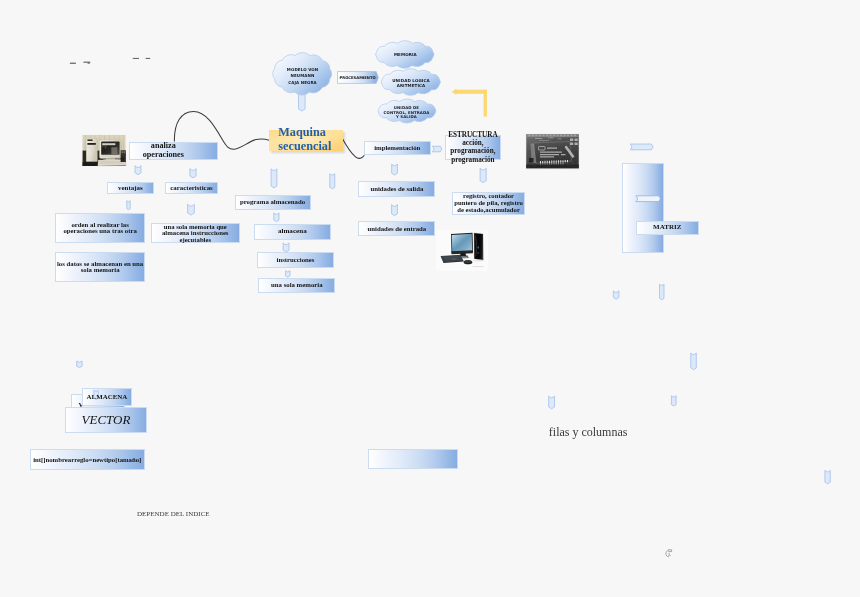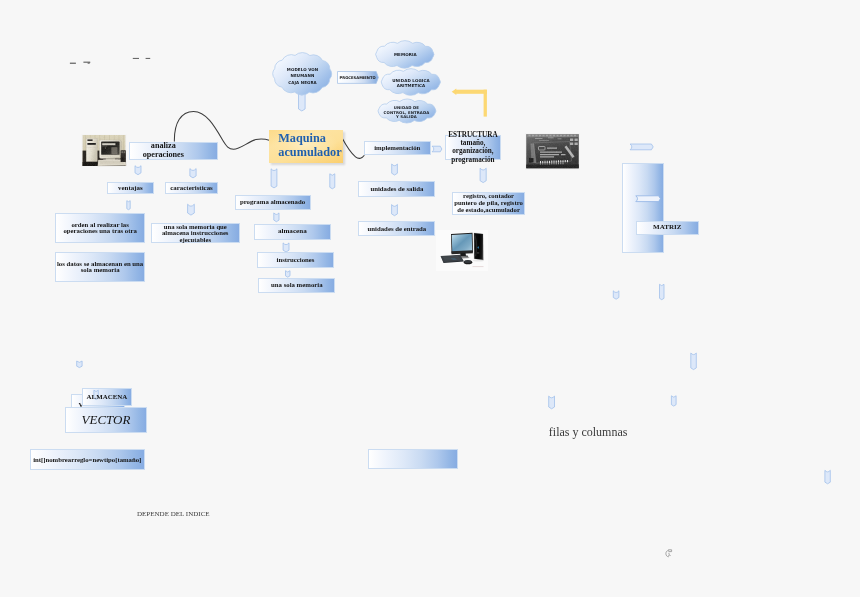--- a/index.html
+++ b/index.html
@@ -227,24 +227,24 @@
       <rect x="202" y="118" width="14" height="14" rx="2" fill="#120f0c"></rect>
 
       <rect x="8" y="5" width="214" height="155" filter="url(#grain2)" opacity="0.14"></rect>
     </svg>
   </div>
 
   <div class="node" style="left:128.5px;top:141.5px;width:89.6px;height:18.7px;font-size:8.16px;padding-right:20px;">
     <span>analiza operaciones</span>
   </div>
 
-  <div class="node-main" style="left:269px;top:129.5px;width:73.5px;height:33px;font-size:12.26px;padding-left:9.3px;">
+  <div class="node-main" style="left:269px;top:129.5px;width:73.5px;height:21px;font-size:12.26px;padding-left:9.3px;">
     <div>
       <div>Maquina</div>
-      <div>acumulador</div>
+      <div>secuencial</div>
     </div>
   </div>
 
   <div class="node" style="left:106.8px;top:181.6px;width:47px;height:12.9px;font-size:6.92px;">
     <span>ventajas</span>
   </div>
 
   <div class="node" style="left:164.7px;top:181.6px;width:53.7px;height:12.9px;font-size:6.9px;">
     <span>caracteristicas</span>
   </div>
@@ -289,21 +289,21 @@
   </div>
 
   
   <div class="node" style="left:364px;top:141px;width:66.5px;height:14px;font-size:6.78px;">
     <span>implementación</span>
   </div>
 
   <div class="node" style="left:444.9px;top:134.5px;width:56px;height:25.8px;font-size:7.2px;line-height:1.13;">
     <div>
       <div>ESTRUCTURA</div>
-      <div>tamaño, organización,</div>
+      <div>acción, programación,</div>
       <div>programación</div>
     </div>
   </div>
 
   <div class="imgbox" style="left:525px;top:133px;width:55px;height:37px;">
     <svg width="55" height="37" viewBox="0 0 220 148">
       <defs>
         <linearGradient id="pcbG" x1="0" y1="0" x2="0.6" y2="1">
           <stop offset="0%" stop-color="#6e6e6e"></stop>
           <stop offset="40%" stop-color="#4a4a4a"></stop>

